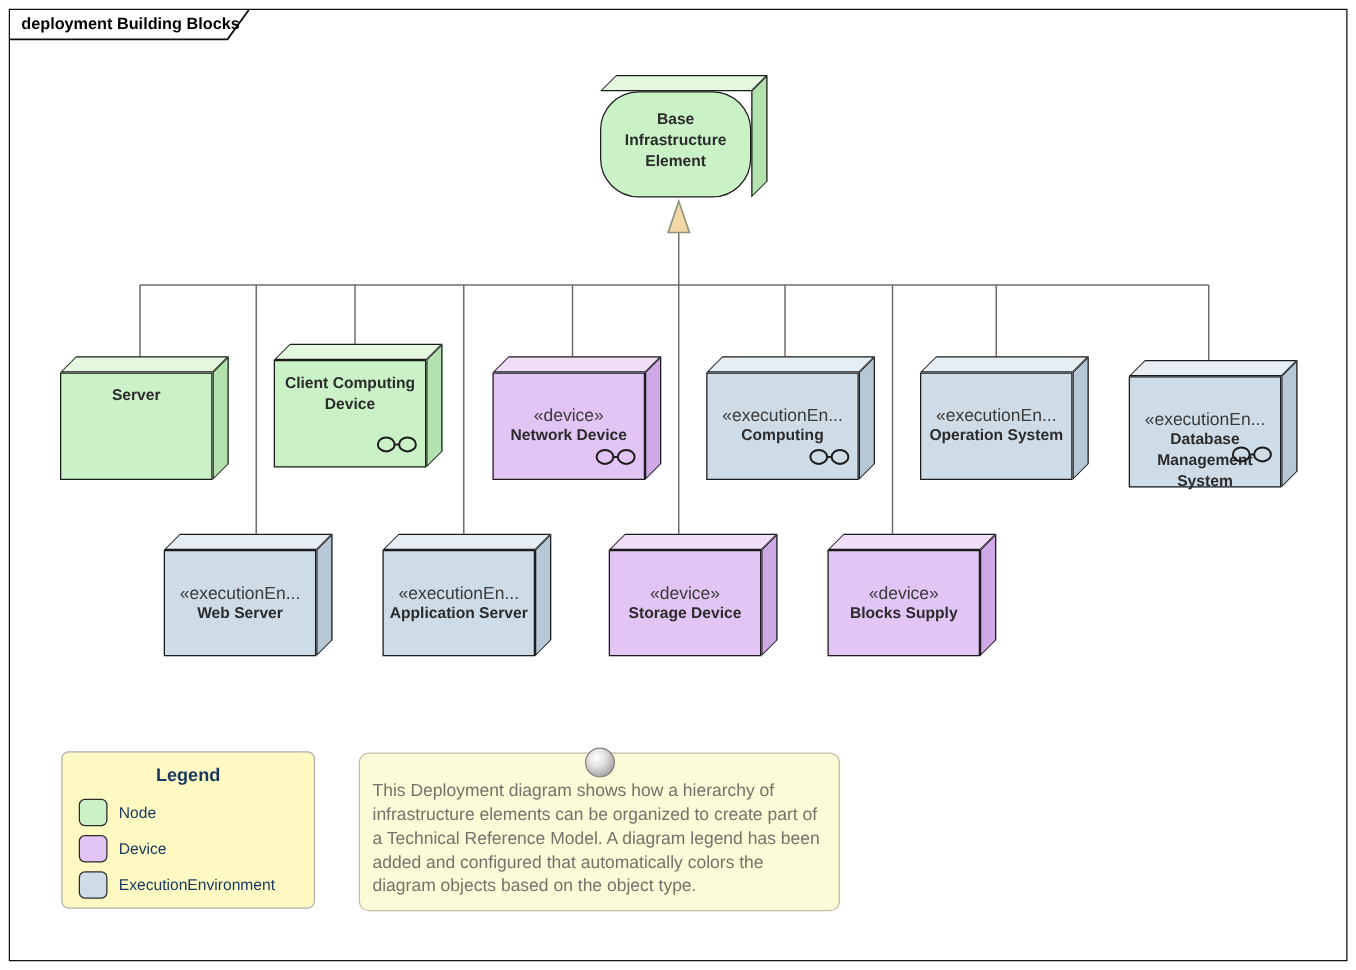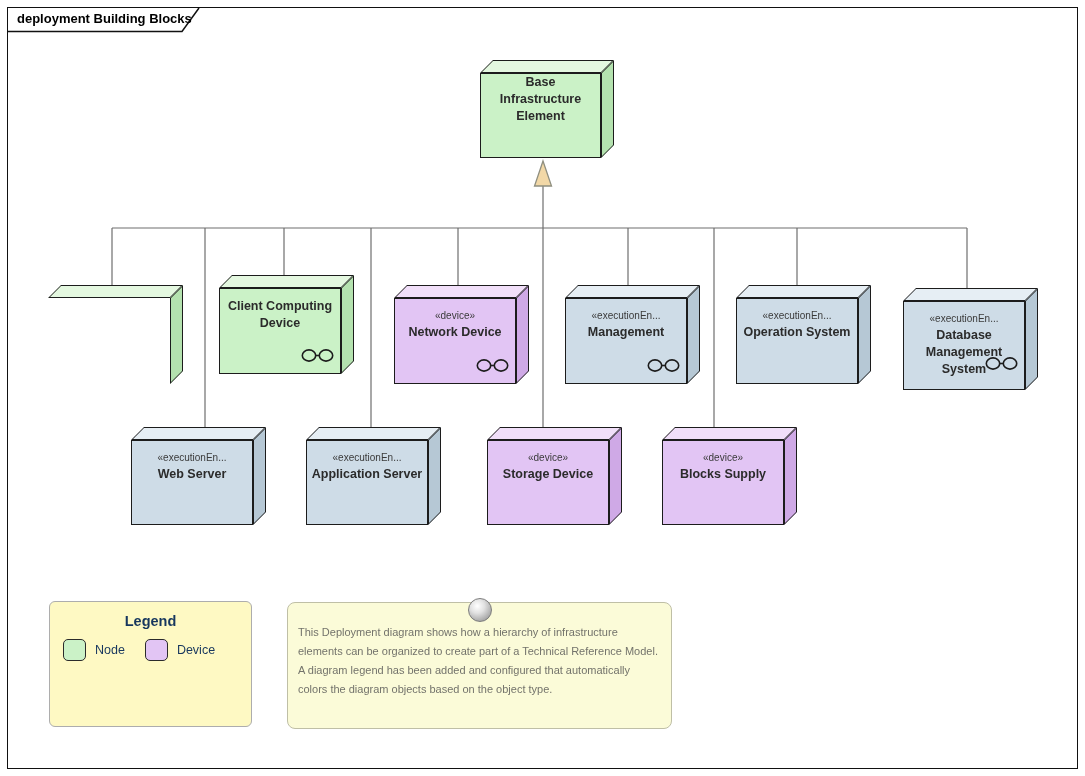--- a/index.html
+++ b/index.html
@@ -15,45 +15,45 @@
   .face{position:absolute;box-sizing:border-box;border:1.4px solid #1c1c1c;}
   .face.front{left:0;top:var(--d);width:var(--w);height:var(--h);
         background:var(--c-front);padding-top:9px;text-align:center;}
   .face.topf{left:0;top:0;width:var(--w);height:var(--d);background:var(--c-top);
         transform:skewX(-45deg);transform-origin:0 100%;}
   .face.sidef{left:var(--w);top:var(--d);width:var(--d);height:var(--h);background:var(--c-side);
         transform:skewY(-45deg);transform-origin:0 0;}
   .node.green{--c-front:#CBF2C7;--c-top:#E4F8E0;--c-side:#B4E2AF;}
   .node.purple{--c-front:#E2C5F4;--c-top:#F1DFF9;--c-side:#CFA9E6;}
   .node.blue{--c-front:#CEDCE7;--c-top:#E6EEF4;--c-side:#B6C8D5;}
-  .stereo{font-size:10px;color:#3a3a3a;line-height:16px;}
+  .stereo{font-size:14px;color:#3a3a3a;line-height:16px;margin-top:16px;}
   .nname{font-size:12.5px;font-weight:bold;color:#2b2b2b;line-height:17px;padding:0 4px;}
-  .pad-lg .face.front{padding-top:0;}
+  .pad-lg .face.front{padding-top:13px;border-radius:31px;}
   .composite-icon{position:absolute;right:calc(var(--d) + 7px);bottom:11px;width:33px;height:15px;}
   .composite-icon ellipse,.composite-icon line{fill:none;stroke:#1c1c1c;stroke-width:1.6;}
 
   
   .legend{position:absolute;left:49px;top:601px;width:203px;height:126px;box-sizing:border-box;
         background:#fef9c3;border:1px solid #ADADAD;border-radius:6px;}
   .legend-title{text-align:center;margin-top:11px;font-size:14.5px;font-weight:bold;color:#17375E;}
-  .legend-items{margin:10px 0 0 13px;display:flex;gap:20px;}
+  .legend-items{margin:10px 0 0 13px;display:flex;flex-direction:column;gap:7px;}
   .legend-item{display:flex;align-items:center;gap:9px;}
   .sw{display:inline-block;width:23px;height:22px;border:1.5px solid #2b2b2b;border-radius:5px;box-sizing:border-box;}
   .sw-green{background:#CBF2C7;}
   .sw-purple{background:#E2C5F4;}
   .sw-blue{background:#CEDCE7;}
   .legend-label{font-size:12.5px;color:#17375E;}
 
   
   .note{position:absolute;left:287px;top:602px;width:385px;height:127px;box-sizing:border-box;
         background:#FBFBD8;border:1px solid #BFBFA6;border-radius:8px;}
   .note-pin{position:absolute;left:50%;top:-5px;transform:translateX(-50%);width:24px;height:24px;
         border-radius:50%;border:1.5px solid #7d7d7d;box-sizing:border-box;
         background:radial-gradient(circle at 38% 32%, #ffffff 0%, #e2e2e2 35%, #a9a9a9 75%, #909090 100%);}
-  .note-text{padding:20px 12px 0 10px;font-size:11px;line-height:19px;color:#73736B;}
+  .note-text{padding:20px 12px 0 10px;font-size:14px;line-height:19px;color:#73736B;}
 </style>
 </head>
 <body>
 
 <div class="canvas">
 
   <div class="frame"></div>
 
   <svg class="overlay" xmlns="http://www.w3.org/2000/svg">
 
@@ -82,20 +82,23 @@
     <div class="face topf"></div>
     <div class="face sidef"></div>
     <div class="face front">
       <div class="nname">Base Infrastructure Element</div>
     </div>
   </div>
 
   <div class="node green" style="left:48px;top:285px">
     <div class="face topf"></div>
     <div class="face sidef"></div>
+    <div class="face front">
+      <div class="nname">Server</div>
+    </div>
   </div>
 
   <div class="node green" style="left:219px;top:275px">
     <div class="face topf"></div>
     <div class="face sidef"></div>
     <div class="face front">
       <div class="nname">Client Computing Device</div>
     </div>
     <svg class="composite-icon" viewBox="0 0 33 15">
       <ellipse cx="8" cy="7.5" rx="6.7" ry="5.6"></ellipse>
@@ -116,21 +119,21 @@
         <ellipse cx="25" cy="7.5" rx="6.7" ry="5.6"></ellipse>
         <line x1="14.7" y1="7.5" x2="18.3" y2="7.5"></line>
     </svg>
   </div>
 
   <div class="node blue" style="left:565px;top:285px">
     <div class="face topf"></div>
     <div class="face sidef"></div>
     <div class="face front">
       <div class="stereo">«executionEn...</div>
-      <div class="nname">Management</div>
+      <div class="nname">Computing</div>
     </div>
     <svg class="composite-icon" viewBox="0 0 33 15">
       <ellipse cx="8" cy="7.5" rx="6.7" ry="5.6"></ellipse>
         <ellipse cx="25" cy="7.5" rx="6.7" ry="5.6"></ellipse>
         <line x1="14.7" y1="7.5" x2="18.3" y2="7.5"></line>
     </svg>
   </div>
 
   <div class="node blue" style="left:736px;top:285px">
     <div class="face topf"></div>
@@ -195,20 +198,24 @@
     <div class="legend-title">Legend</div>
     <div class="legend-items">
       <div class="legend-item">
         <span class="sw sw-green"></span>
         <span class="legend-label">Node</span>
       </div>
       <div class="legend-item">
         <span class="sw sw-purple"></span>
         <span class="legend-label">Device</span>
       </div>
+      <div class="legend-item">
+        <span class="sw sw-blue"></span>
+        <span class="legend-label">ExecutionEnvironment</span>
+      </div>
     </div>
   </div>
 
   <div class="note">
     <div class="note-pin"></div>
     <div class="note-text">This Deployment diagram shows how a hierarchy of infrastructure elements can be organized to create part of a Technical Reference Model. A diagram legend has been added and configured that automatically colors the diagram objects based on the object type.</div>
   </div>
 
 </div>
 

